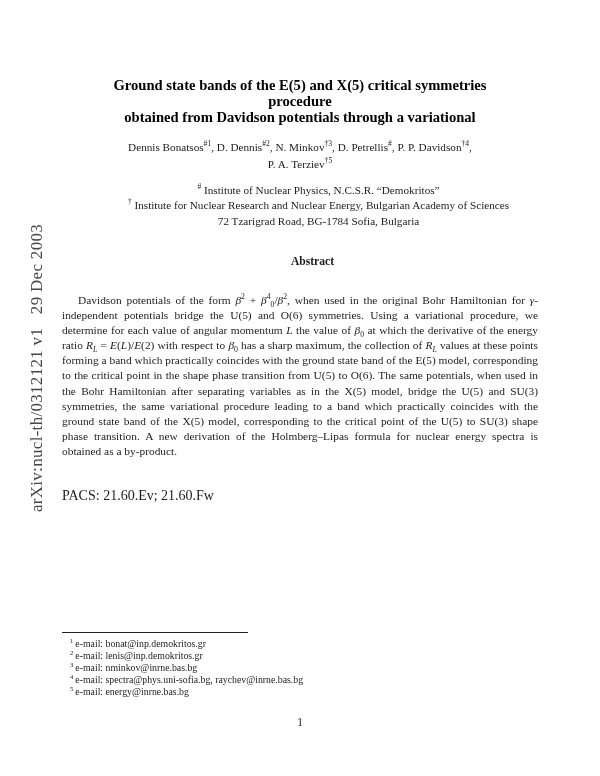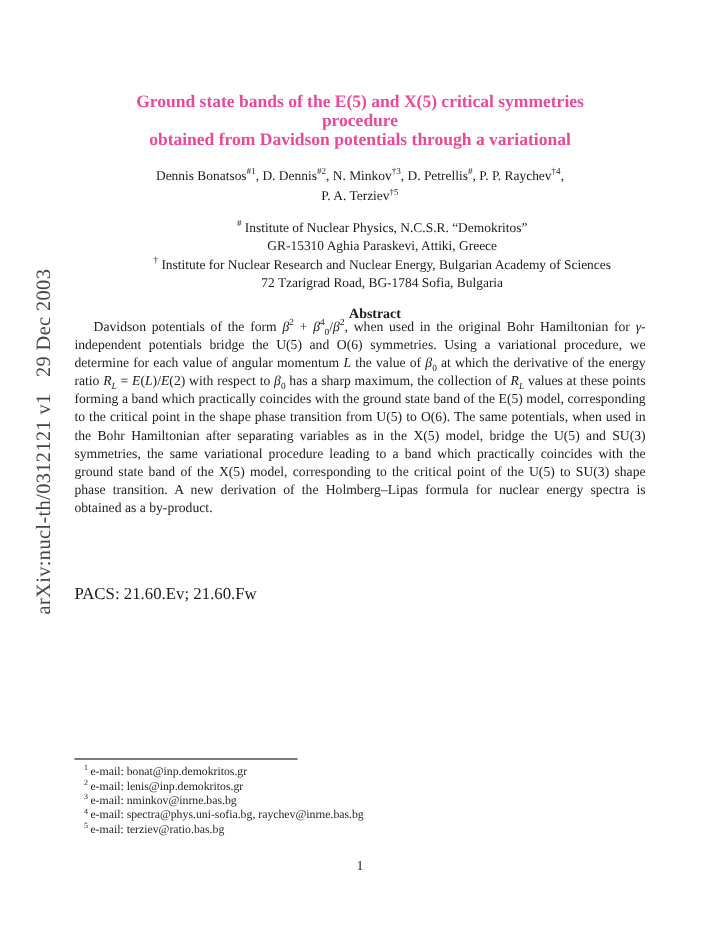--- a/index.html
+++ b/index.html
@@ -22,21 +22,21 @@
   }
   .title-block {
     position: absolute;
     top: 77px;
     left: 0;
     right: 0;
     text-align: center;
     font-weight: bold;
     font-size: 14.6px;
     line-height: 16.2px;
-    color: #ec4899;
+    color: #000000;
   }
   .authors-block {
     position: absolute;
     top: 139px;
     left: 0;
     right: 0;
     text-align: center;
     font-size: 11.2px;
     line-height: 16.5px;
   }
@@ -55,21 +55,21 @@
     top: 255px;
     left: 0;
     right: 0;
     text-align: center;
     font-weight: bold;
     font-size: 11.6px;
     padding-left: 25px;
   }
   .abstract-body {
     position: absolute;
-    top: 266px;
+    top: 293px;
     left: 62px;
     width: 476px;
     text-align: justify;
     font-size: 11.4px;
     line-height: 15.1px;
     text-indent: 16px;
   }
   .pacs-line {
     position: absolute;
     top: 488px;
@@ -129,42 +129,41 @@
 
   <div class="arxiv-stamp">arXiv:nucl-th/0312121 v1   29 Dec 2003</div>
 
   <div class="title-block">
     <div>Ground state bands of the E(5) and X(5) critical symmetries</div>
     <div>procedure</div>
     <div>obtained from Davidson potentials through a variational</div>
   </div>
 
   <div class="authors-block">
-    <div><span>Dennis Bonatsos</span><sup>#1</sup><span>, D. Dennis</span><sup>#2</sup><span>, N. Minkov</span><sup>†3</sup><span>, D. Petrellis</span><sup>#</sup><span>, P. P. Raychev</span><sup>†4</sup><span>,</span></div>
+    <div><span>Dennis Bonatsos</span><sup>#1</sup><span>, D. Dennis</span><sup>#2</sup><span>, N. Minkov</span><sup>†3</sup><span>, D. Petrellis</span><sup>#</sup><span>, P. P. Davidson</span><sup>†4</sup><span>,</span></div>
     <div><span>P. A. Terziev</span><sup>†5</sup></div>
   </div>
 
   <div class="affil-block">
     <div><sup>#</sup><span> Institute of Nuclear Physics, N.C.S.R. “Demokritos”</span></div>
-    <div><span>GR-15310 Aghia Paraskevi, Attiki, Greece</span></div>
     <div><sup>†</sup><span> Institute for Nuclear Research and Nuclear Energy, Bulgarian Academy of Sciences</span></div>
     <div><span>72 Tzarigrad Road, BG-1784 Sofia, Bulgaria</span></div>
   </div>
 
   <div class="abstract-heading">Abstract</div>
 
   <div class="abstract-body"><span>Davidson potentials of the form </span><span style="font-style: italic;">β</span><sup>2</sup><span> + </span><span style="font-style: italic;">β</span><sup>4</sup><sub>0</sub><span>/</span><span style="font-style: italic;">β</span><sup>2</sup><span>, when used in the original Bohr Hamiltonian for </span><span style="font-style: italic;">γ</span><span>-independent potentials bridge the U(5) and O(6) symmetries.  Using a variational procedure, we determine for each value of angular momentum </span><span style="font-style: italic;">L</span><span> the value of </span><span style="font-style: italic;">β</span><sub>0</sub><span> at which the derivative of the energy ratio </span><span style="font-style: italic;">R</span><sub style="font-style: italic;">L</sub><span> = </span><span style="font-style: italic;">E</span><span>(</span><span style="font-style: italic;">L</span><span>)/</span><span style="font-style: italic;">E</span><span>(2) with respect to </span><span style="font-style: italic;">β</span><sub>0</sub><span> has a sharp maximum, the collection of </span><span style="font-style: italic;">R</span><sub style="font-style: italic;">L</sub><span> values at these points forming a band which practically coincides with the ground state band of the E(5) model, corresponding to the critical point in the shape phase transition from U(5) to O(6).  The same potentials, when used in the Bohr Hamiltonian after separating variables as in the X(5) model, bridge the U(5) and SU(3) symmetries, the same variational procedure leading to a band which practically coincides with the ground state band of the X(5) model, corresponding to the critical point of the U(5) to SU(3) shape phase transition.  A new derivation of the Holmberg–Lipas formula for nuclear energy spectra is obtained as a by-product.</span></div>
 
   <div class="pacs-line">PACS: 21.60.Ev; 21.60.Fw</div>
 
   <div class="footnote-rule"></div>
 
   <div class="footnotes">
     <div class="footnote"><sup>1</sup><span>e-mail: bonat@inp.demokritos.gr</span></div>
     <div class="footnote"><sup>2</sup><span>e-mail: lenis@inp.demokritos.gr</span></div>
     <div class="footnote"><sup>3</sup><span>e-mail: nminkov@inrne.bas.bg</span></div>
     <div class="footnote"><sup>4</sup><span>e-mail: spectra@phys.uni-sofia.bg, raychev@inrne.bas.bg</span></div>
-    <div class="footnote"><sup>5</sup><span>e-mail: terziev@ratio.bas.bg</span></div>
+    <div class="footnote"><sup>5</sup><span>e-mail: energy@inrne.bas.bg</span></div>
   </div>
 
   <div class="page-number">1</div>
 
 </div>
 
 </body></html>

